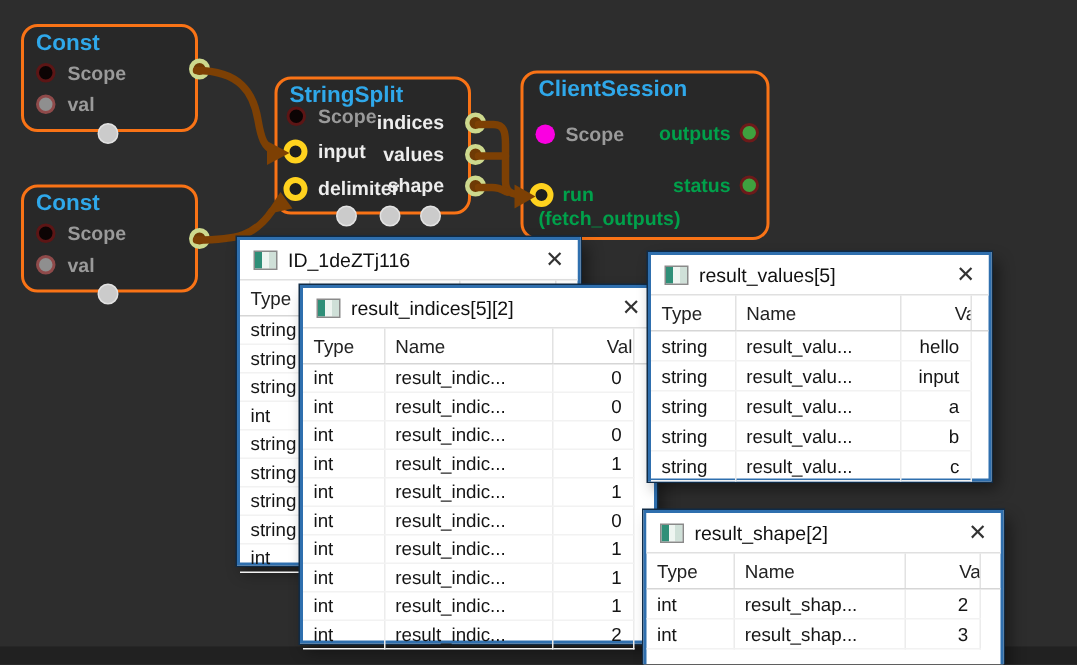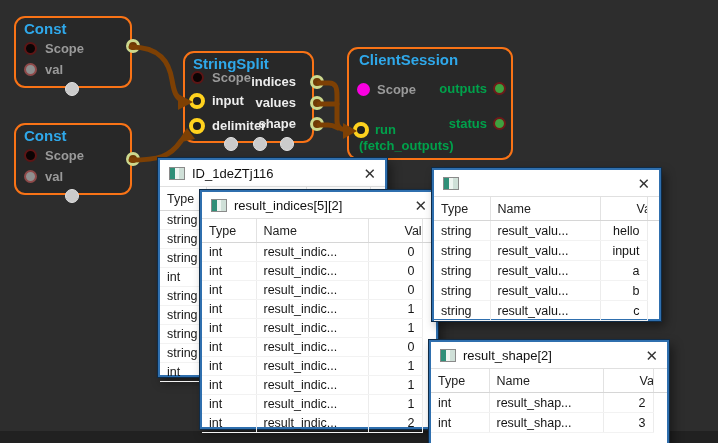--- a/index.html
+++ b/index.html
@@ -243,20 +243,21 @@
             <td class="c1">result_indic...</td>
             <td class="c2">2</td>
           </tr>
         </tbody>
     </table>
   </div>
 
   <div class="win win-values" style="left:432px;top:168px;width:229px;height:153px;z-index:6;">
     <div class="win-title">
       <span class="win-icon"></span>
+      <span>result_values[5]</span>
       <span class="win-close">✕</span>
     </div>
     <table>
       <colgroup>
           <col style="width:56px">
           <col style="width:110px">
           <col style="width:47px">
           <col style="width:12px">
         </colgroup>
       <thead>

